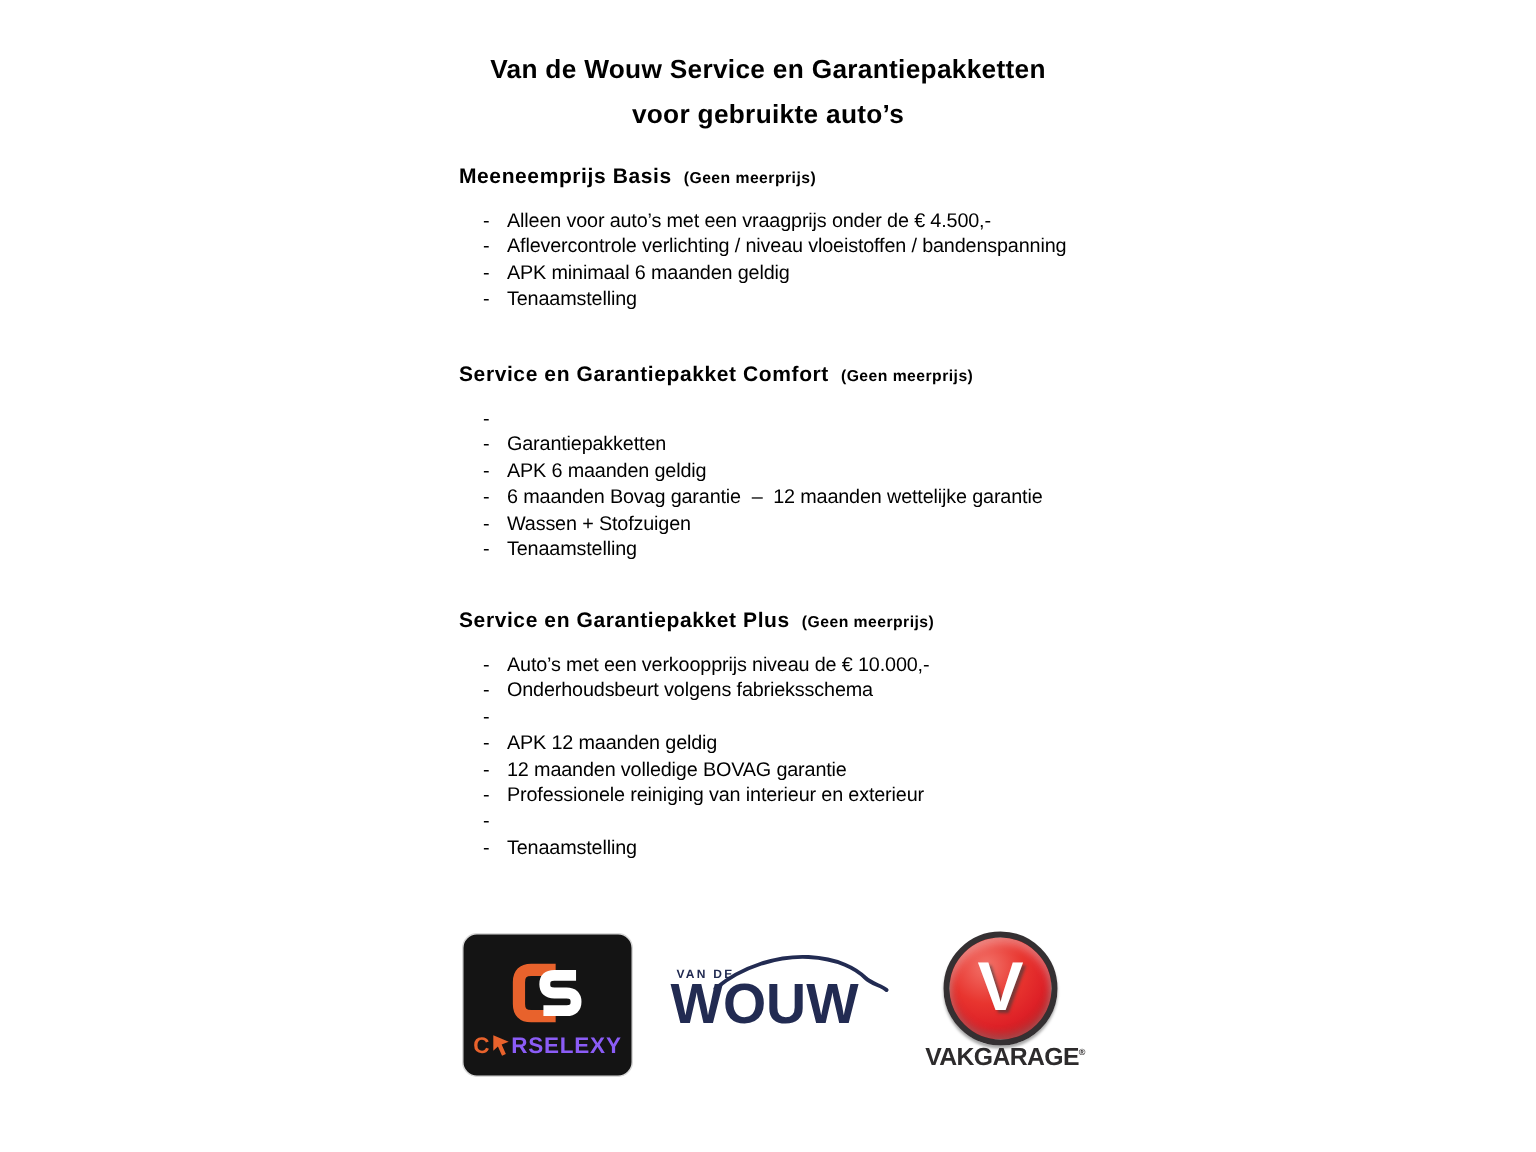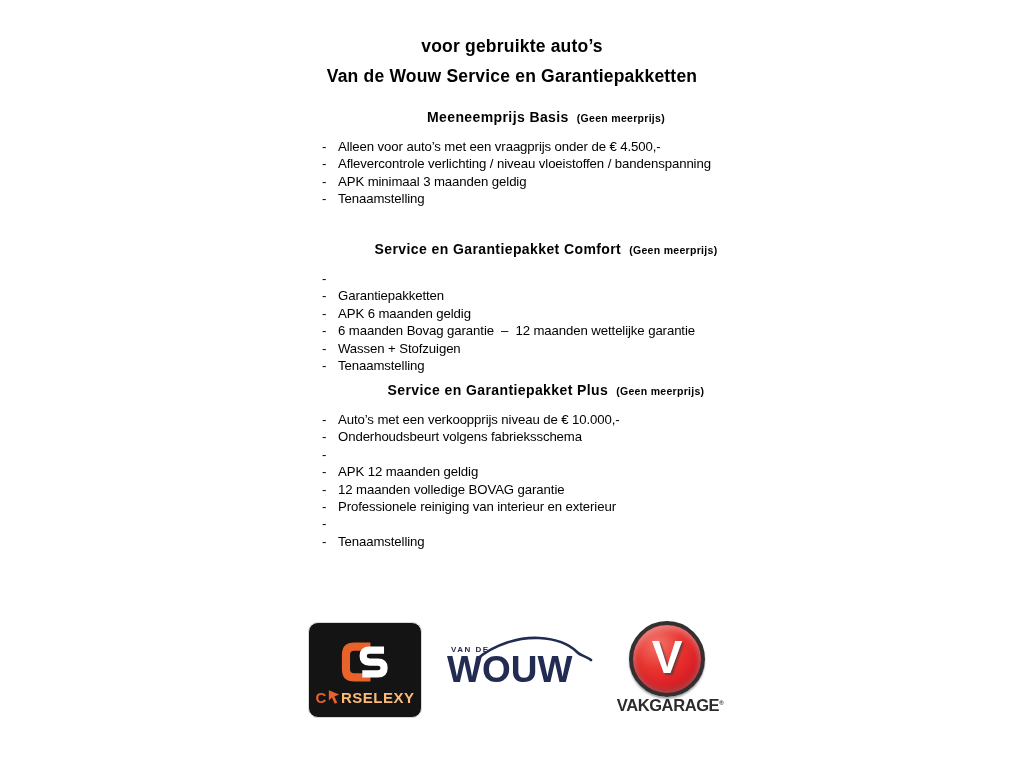--- a/index.html
+++ b/index.html
@@ -17,26 +17,25 @@
   .doc-title {
     position:absolute; top:31px; left:0; width:1024px;
     text-align:center; font-weight:bold; font-size:17.5px; line-height:30px;
     letter-spacing:0.2px;
   }
 
   
   .section { position:absolute; left:306px; width:480px; }
   .section-basis   { top:109px; }
   .section-comfort { top:241px; }
-  .section-plus    { top:382px; }
+  .section-plus    { top:405px; }
 
   .section-heading {
     font-weight:bold; font-size:14px; letter-spacing:0.4px;
     white-space:nowrap;
-    text-align:center;
   }
   .section-note {
     font-weight:bold; font-size:10.5px; letter-spacing:0.3px;
     margin-left:8px;
   }
   .item-list { margin-top:13px; }
   .item {
     display:flex; font-size:13.2px; line-height:17.4px;
     letter-spacing:-0.1px;
   }
@@ -51,21 +50,21 @@
     position:absolute; left:308px; top:622px; width:114px; height:96px;
     background:#141414; border-radius:10px; border:1px solid #d9d9d9;
     display:flex; flex-direction:column; align-items:center; justify-content:center;
   }
   .cs-monogram { width:58px; height:48px; margin-top:2px; }
   .cs-wordmark {
     margin-top:4px; font-weight:bold; font-size:15px; letter-spacing:0.5px;
     display:flex; align-items:center; line-height:1;
   }
   .cs-wordmark .orange { color:#e8622c; }
-  .cs-wordmark .white  { color:#fdba74; }
+  .cs-wordmark .white  { color:#8b5cf6; }
   .cs-cursor { width:12px; height:15px; margin:0 1px; display:inline-block; }
 
   
   .logo-wouw { position:absolute; left:447px; top:632px; width:146px; height:66px;text-align:right; }
   .wouw-swoosh { position:absolute; left:0; top:0; width:146px; height:32px; }
   .wouw-small {
     position:absolute; left:4px; top:13px;
     font-size:8px; font-weight:bold; color:#222b52; letter-spacing:1.5px;
   }
   .wouw-big {
@@ -96,38 +95,38 @@
     white-space:nowrap;
   }
   .vak-word sup { font-size:6px; vertical-align:super; }
 </style>
 </head>
 <body>
 
 <div class="page">
 
   <div class="doc-title">
+    <div>Van de Wouw Service en Garantiepakketten</div>
     <div>voor gebruikte auto’s</div>
-    <div>Van de Wouw Service en Garantiepakketten</div>
   </div>
 
   <div class="section section-basis">
     <div class="section-heading"><span>Meeneemprijs Basis</span><span class="section-note">(Geen meerprijs)</span></div>
     <div class="item-list">
       <div class="item">
           <span class="dash">-</span>
           <span class="txt">Alleen voor auto’s met een vraagprijs onder de € 4.500,-</span>
         </div>
       <div class="item">
           <span class="dash">-</span>
           <span class="txt">Aflevercontrole verlichting / niveau vloeistoffen / bandenspanning</span>
         </div>
       <div class="item">
           <span class="dash">-</span>
-          <span class="txt">APK minimaal 3 maanden geldig</span>
+          <span class="txt">APK minimaal 6 maanden geldig</span>
         </div>
       <div class="item">
           <span class="dash">-</span>
           <span class="txt">Tenaamstelling</span>
         </div>
     </div>
   </div>
 
   <div class="section section-comfort">
     <div class="section-heading"><span>Service en Garantiepakket Comfort</span><span class="section-note">(Geen meerprijs)</span></div>

